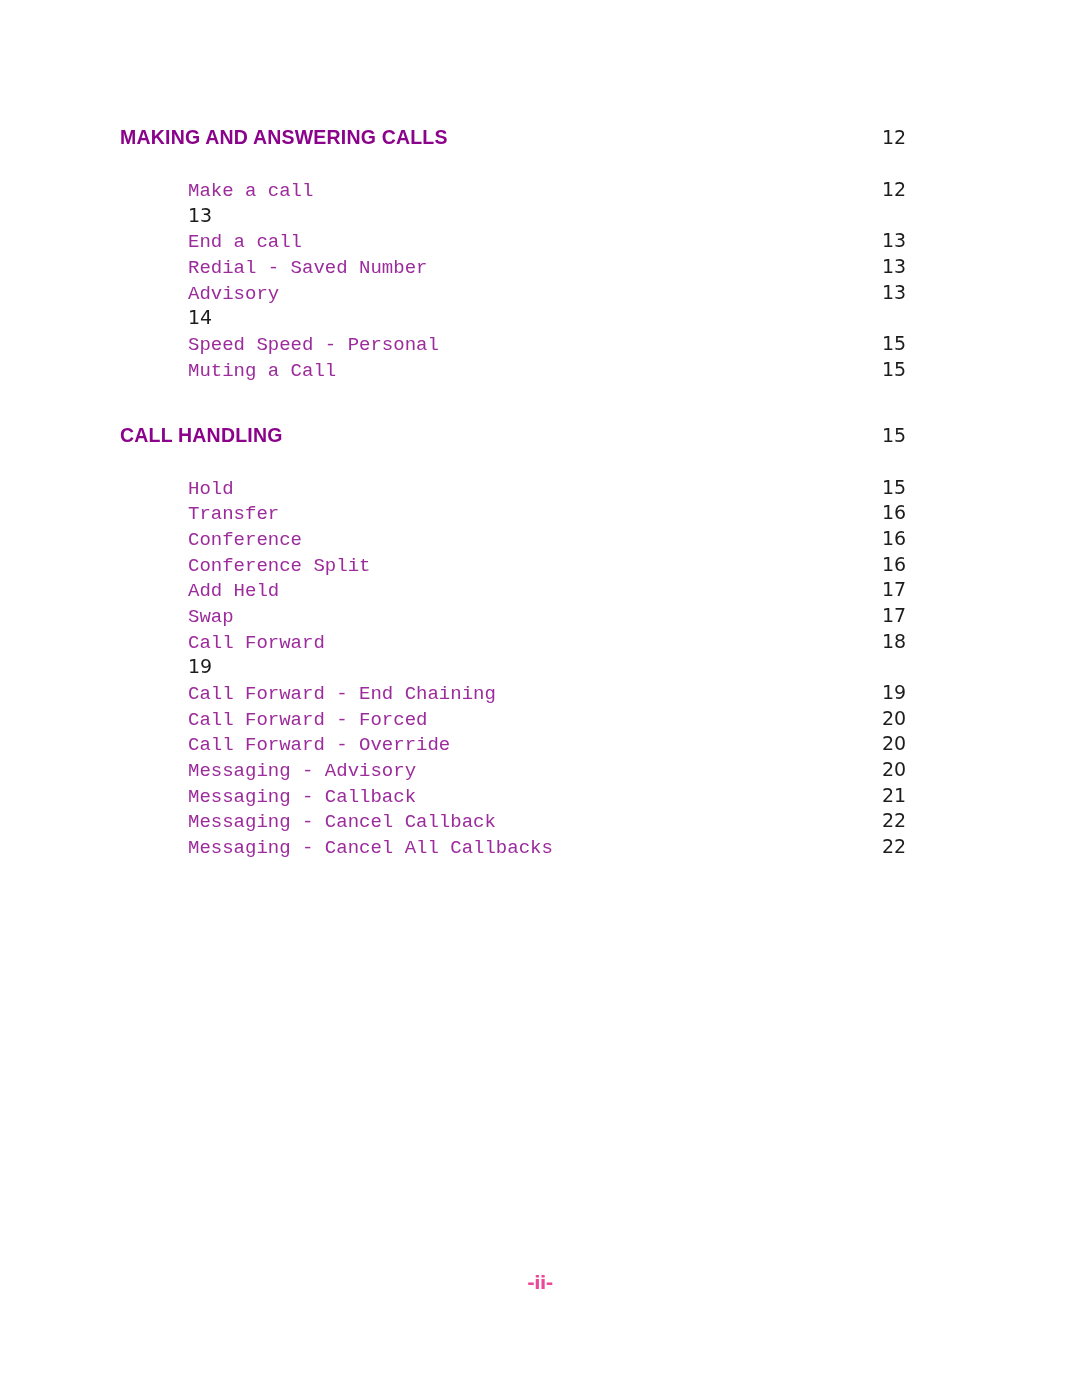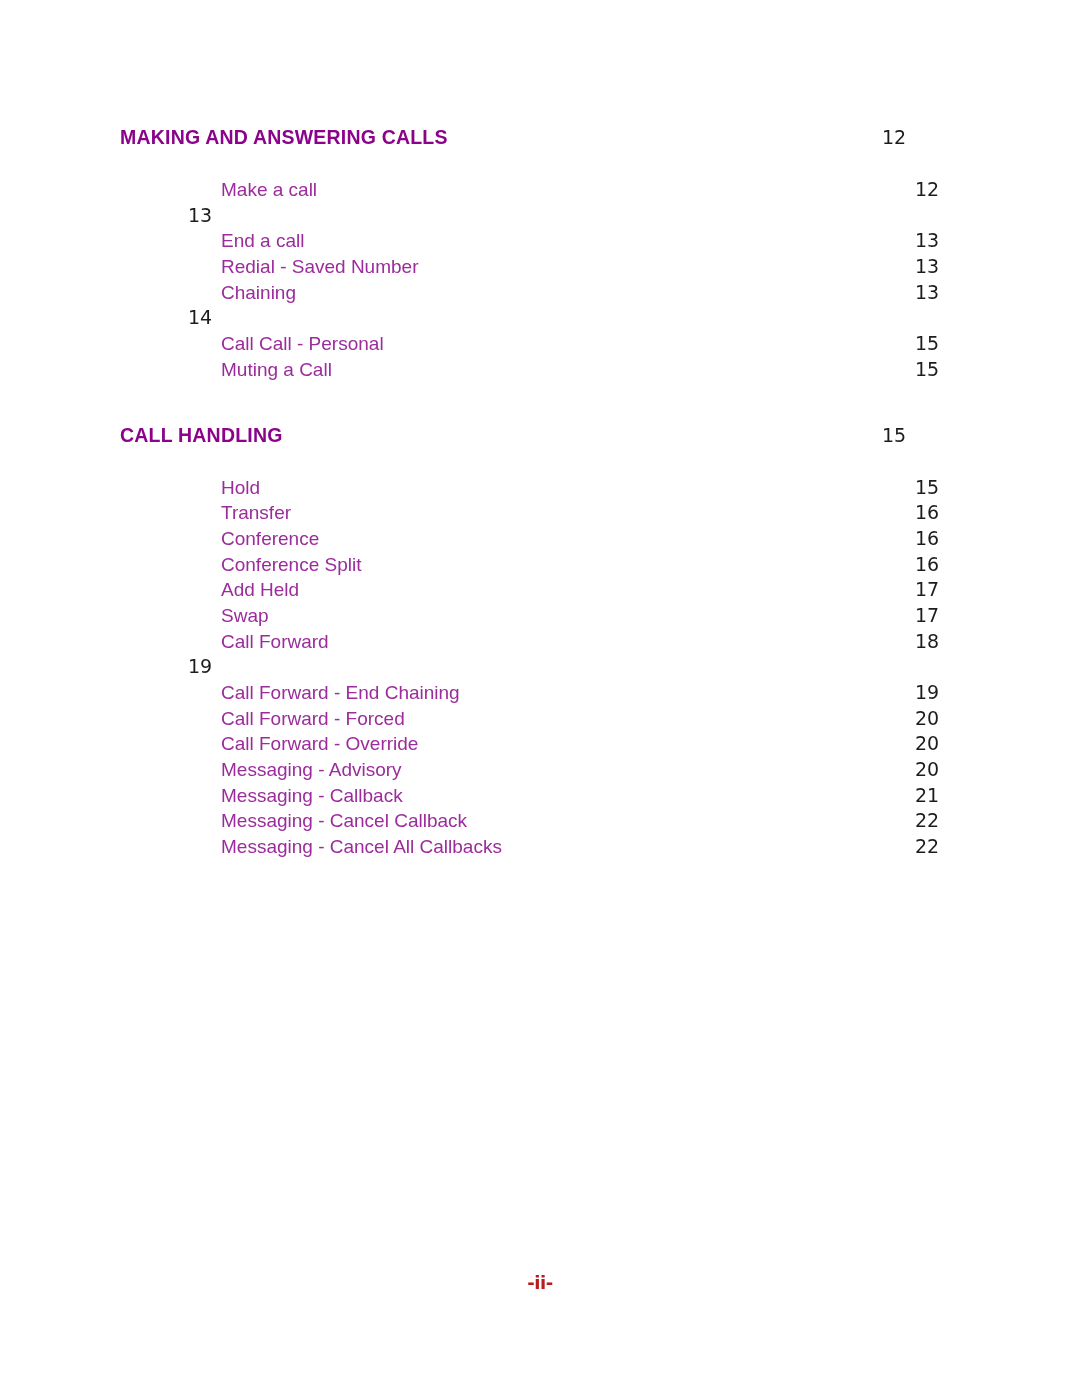--- a/index.html
+++ b/index.html
@@ -58,25 +58,24 @@
   .entries {
     margin-left: 68px;
   }
   .entry-row {
     display: flex;
     align-items: baseline;
     height: 25.7px;
   }
   .entry-title {
     flex: 0 0 694px;
-    font-family: Liberation Sans, sans-serif;
+    font-family: Liberation Mono, monospace;
     font-size: 19px;
     color: #9c2b9c;
     white-space: nowrap;
-    margin-left: 33px;
   }
   .entry-page {
     flex: 0 0 auto;
     font-family: "DejaVu Sans", sans-serif;
     font-size: 19px;
     color: #1c1c1c;
     text-align: left;
   }
 
   .gap-after-heading { height: 22px; }
@@ -87,21 +86,21 @@
     position: absolute;
     left: 0;
     top: 1272px;
     width: 1080px;
     text-align: center;
   }
   .footer-text {
     font-family: "DejaVu Sans", sans-serif;
     font-weight: bold;
     font-size: 18px;
-    color: #b91c1c;
+    color: #ec4899;
     letter-spacing: -0.5px;
   }
 </style>
 </head>
 <body>
 
 <div class="page">
 
   <div class="toc">
 
@@ -120,28 +119,28 @@
       </div>
       <div class="entry-row">
         <div class="entry-title">End a call</div>
         <div class="entry-page">13</div>
       </div>
       <div class="entry-row">
         <div class="entry-title">Redial - Saved Number</div>
         <div class="entry-page">13</div>
       </div>
       <div class="entry-row">
-        <div class="entry-title">Chaining</div>
+        <div class="entry-title">Advisory</div>
         <div class="entry-page">13</div>
       </div>
       <div class="entry-row">
         <div class="entry-page">14</div>
       </div>
       <div class="entry-row">
-        <div class="entry-title">Call Call - Personal</div>
+        <div class="entry-title">Speed Speed - Personal</div>
         <div class="entry-page">15</div>
       </div>
       <div class="entry-row">
         <div class="entry-title">Muting a Call</div>
         <div class="entry-page">15</div>
       </div>
     </div>
 
     <div class="gap-between-sections"></div>
 

